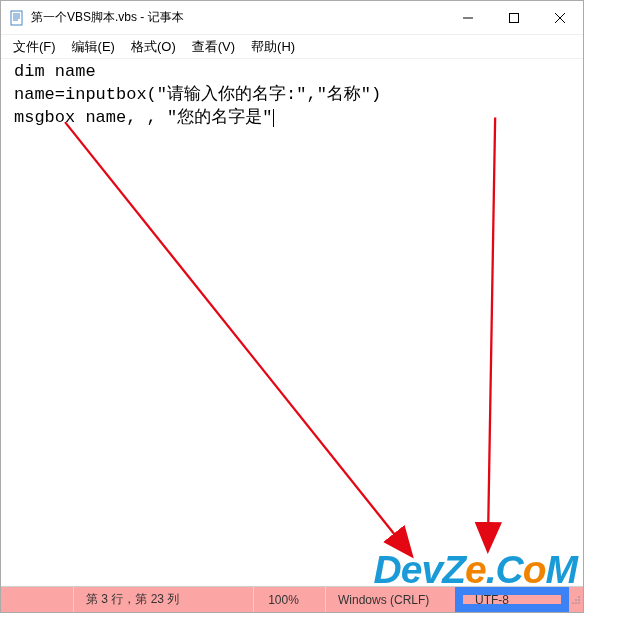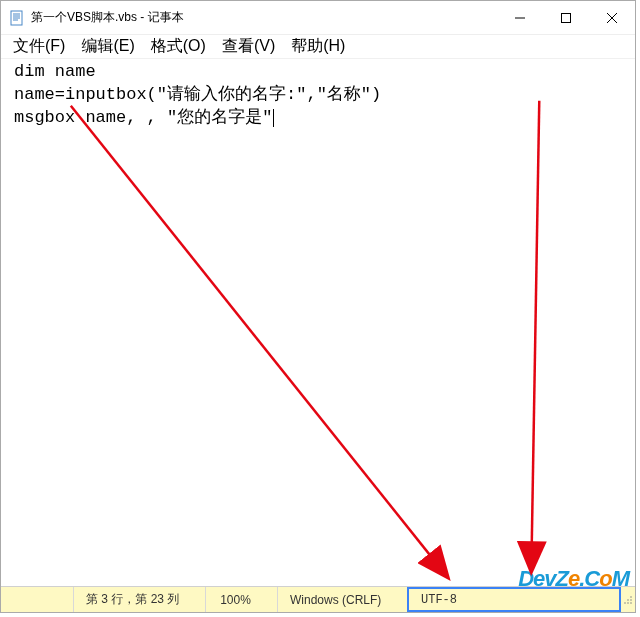--- a/index.html
+++ b/index.html
@@ -5,21 +5,21 @@
     * { margin: 0; padding: 0; box-sizing: border-box; }
     body {
       font-family: "Microsoft YaHei", "Segoe UI", sans-serif;
       background: #fff;
       width: 640px;
       height: 617px;
       position: relative;
       overflow: hidden;
     }
     .window {
-      width: 636px;
+      width: 584px;
       height: 613px;
       border: 1px solid #aaa;
       background: #fff;
       display: flex;
       flex-direction: column;
       position: relative;
     }
     .titlebar {
       height: 34px;
       background: #fff;
@@ -51,21 +51,21 @@
       display: flex;
       align-items: center;
       justify-content: center;
       cursor: pointer;
     }
     .menubar {
       height: 24px;
       display: flex;
       align-items: center;
       padding: 0 4px;
-      font-size: 16px;
+      font-size: 13px;
       border-bottom: 1px solid #f0f0f0;
     }
     .menu-item {
       padding: 2px 8px;
       cursor: pointer;
     }
     .editor {
       flex: 1;
       padding: 2px 6px;
       font-family: Consolas, "Courier New", monospace;
@@ -85,60 +85,59 @@
       vertical-align: text-bottom;
       margin-left: 1px;
     }
     .statusbar {
       height: 26px;
       border-top: 1px solid #d0d0d0;
       display: flex;
       align-items: center;
       font-size: 12px;
       color: #333;
-      background: #fef9c3;
+      background: #fca5a5;
     }
     .status-cell {
       padding: 0 12px;
       border-left: 1px solid #d8d8d8;
       height: 100%;
       display: flex;
       align-items: center;
       white-space: nowrap;
     }
     .status-spacer { flex: 0 0 72px; }
     .status-position { flex: 0 0 132px; }
-    .status-zoom { flex: 0 0 60px; text-align: center; justify-content: center; }
+    .status-zoom { flex: 0 0 60px; text-align: center; justify-content: center; margin-left: 48px; }
     .status-lineend { flex: 0 0 130px; margin-left: 12px; }
     .status-encoding {
       flex: 1;
       position: relative;
-      border: 2px solid #3b82f6;
-      font-family: Liberation Mono, monospace;
+      border: 8px solid #3b82f6;
     }
     .resize-grip {
       width: 14px;
       display:flex;
       align-items:flex-end;
       justify-content:flex-end;
       padding:2px;
     }
     .arrow-overlay {
       position: absolute;
       top: 0; left: 0;
       width: 100%; height: 100%;
       pointer-events: none;
       z-index: 5;
     }
     .watermark {
       position: absolute;
       right: 6px;
       bottom: 20px;
       font-family: Arial, sans-serif;
-      font-size: 22px;
+      font-size: 39px;
       font-weight: bold;
       font-style: italic;
       letter-spacing: -1px;
       z-index: 4;
       pointer-events: none;
     }
     .wm-blue { color: #1a9bd7; }
     .wm-orange { color: #f08300; }
   </style>
 </head>

